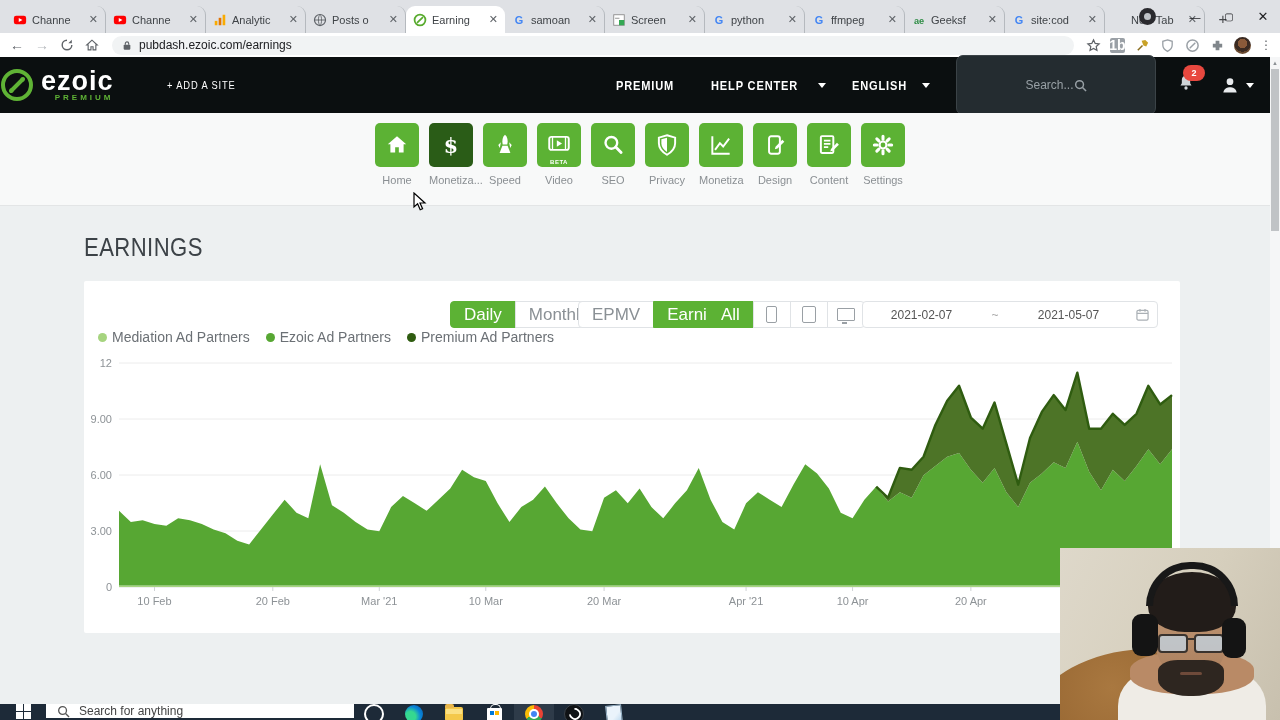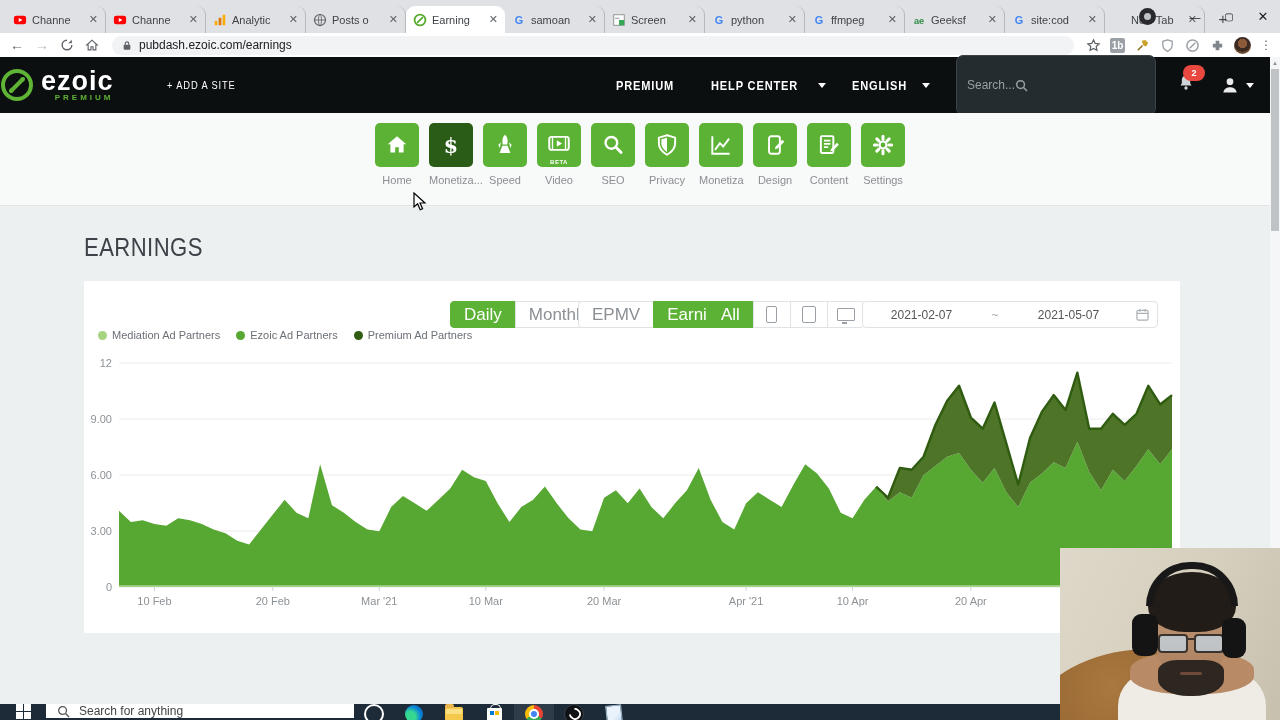--- a/index.html
+++ b/index.html
@@ -27,40 +27,40 @@
   
   .addressbar{height:24px;background:#fff;display:flex;align-items:center;padding:0 8px;gap:7px}
   .navglyph{color:#5f6368;font-size:14px;width:18px;text-align:center}
   .navglyph.dis{color:#b6b9bd}
   .navglyph svg{width:14px;height:14px;display:block;margin:0 auto}
   .urlpill{flex:1;height:19px;background:#f1f3f4;border-radius:10px;display:flex;align-items:center;
     padding:0 10px;font-size:12px;color:#202124;gap:7px;margin:0 4px}
   .ab-icons{display:flex;align-items:center;gap:9px}
   .ab-icons .xic{width:16px;height:16px;display:flex;align-items:center;justify-content:center}
   .xic svg{width:15px;height:15px}
-  .ext-badge{width:15px;height:15px;background:#9aa0a6;color:#fff;font-size:10px;font-weight:bold;
+  .ext-badge{width:15px;height:15px;background:#9aa0a6;color:#fff;font-size:14px;font-weight:bold;
     display:flex;align-items:center;justify-content:center;border-radius:2px}
   .ab-avatar{width:17px;height:17px;border-radius:50%;background:radial-gradient(circle at 50% 38%,#8a5a3a 0 35%,#3a2a22 36% 60%,#6a4a30 61%)}
   .dots{color:#5f6368;font-size:12px;letter-spacing:0}
 
   
   .ezheader{height:56px;background:#0b0f10;display:flex;align-items:center;color:#fff}
   .logo{width:150px;display:flex;align-items:center;padding-left:0;gap:7px;flex:0 0 auto}
   .logo svg{width:34px;height:34px}
   .brandwrap{display:flex;flex-direction:column;align-items:flex-end}
   .brand{font-size:27px;font-weight:bold;letter-spacing:1px;line-height:24px}
   .brandsub{font-size:8px;color:#5fb335;letter-spacing:3px;font-weight:bold}
   .sitetab{width:162px;height:56px;background:#3f4a52;display:flex;align-items:center;justify-content:center;
     font-weight:bold;font-size:13px;letter-spacing:.5px;flex:0 0 auto}
   .addsite{margin-left:17px;font-size:11px;letter-spacing:1px;color:#fff}
   .hmenu{margin-left:auto;display:flex;align-items:center;gap:0}
   .hitem{font-size:13px;font-weight:bold;letter-spacing:1px;margin-right:26px;display:flex;align-items:center;gap:5px}
   .caret{width:0;height:0;border-left:4px solid transparent;border-right:4px solid transparent;border-top:5px solid #fff}
   .hsearch{width:178px;height:30px;background:#242c30;border:1px solid #3b4347;border-radius:7px;color:#98a0a5;
-    font-size:12px;display:flex;align-items:center;padding:14px 10px;justify-content:flex-start;margin-right:20px}
+    font-size:12px;display:flex;align-items:center;padding:14px 10px;justify-content:center;margin-right:20px}
   .hsearch svg{width:13px;height:13px}
   .bellwrap{position:relative;margin-right:24px}
   .bellwrap svg{width:20px;height:22px}
   .badge{position:absolute;top:-7px;right:-9px;min-width:16px;height:16px;border-radius:8px;background:#e8483f;
     color:#fff;font-size:9px;font-weight:bold;display:flex;align-items:center;justify-content:center;padding:0 3px}
   .userwrap{display:flex;align-items:center;gap:6px;margin-right:26px}
   .userwrap svg{width:20px;height:20px}
 
   
   .iconnav{height:82px;background:#f8f9f9;border-bottom:1px solid #e3e5e6;display:flex;justify-content:center;
@@ -87,21 +87,21 @@
   .dev-phone{width:9px;height:15px;border:1.5px solid #9aa0a5;border-radius:2px}
   .dev-tablet{width:12px;height:15px;border:1.5px solid #9aa0a5;border-radius:2px}
   .dev-desk{width:16px;height:11px;border:1.5px solid #9aa0a5;border-radius:1px;position:relative}
   .dev-desk::after{content:"";position:absolute;left:4px;bottom:-4px;width:5px;height:2.5px;background:#9aa0a5}
   .daterange{position:absolute;left:778px;top:20px;width:296px;height:27px;border:1px solid #e0e3e6;border-radius:4px;
     background:#fff;display:flex;align-items:center;font-size:12px;color:#555;box-sizing:border-box}
   .drtext{flex:1;text-align:center}
   .drsep{color:#aaa;flex:0 0 30px;text-align:center}
   .drcal{flex:0 0 30px;display:flex;justify-content:center}
   .drcal svg{width:13px;height:13px}
-  .legend{position:absolute;left:14px;top:48px;display:flex;gap:16px;font-size:11px;color:#6b7075;align-items:center}
+  .legend{position:absolute;left:14px;top:48px;display:flex;gap:16px;font-size:14px;color:#6b7075;align-items:center}
   .litem{display:flex;align-items:center;gap:5px}
   .ldot{width:9px;height:9px;border-radius:50%}
   #chart-wrap{position:absolute;left:0;top:76px;width:1096px;height:262px}
 
   
   .taskbar{position:absolute;left:0;bottom:0;width:1280px;height:16px;background:#1d2a38;display:flex;align-items:flex-start;z-index:30}
   .start{width:46px;display:flex;align-items:center;justify-content:center}
   .winlogo{width:15px;height:15px;display:grid;grid-template-columns:7px 7px;grid-template-rows:7px 7px;gap:1px}
   .winlogo i{background:#fff}
   .tsearch{width:286px;background:#fff;display:flex;align-items:center;gap:9px;padding:0 11px;font-size:12px;color:#444}

